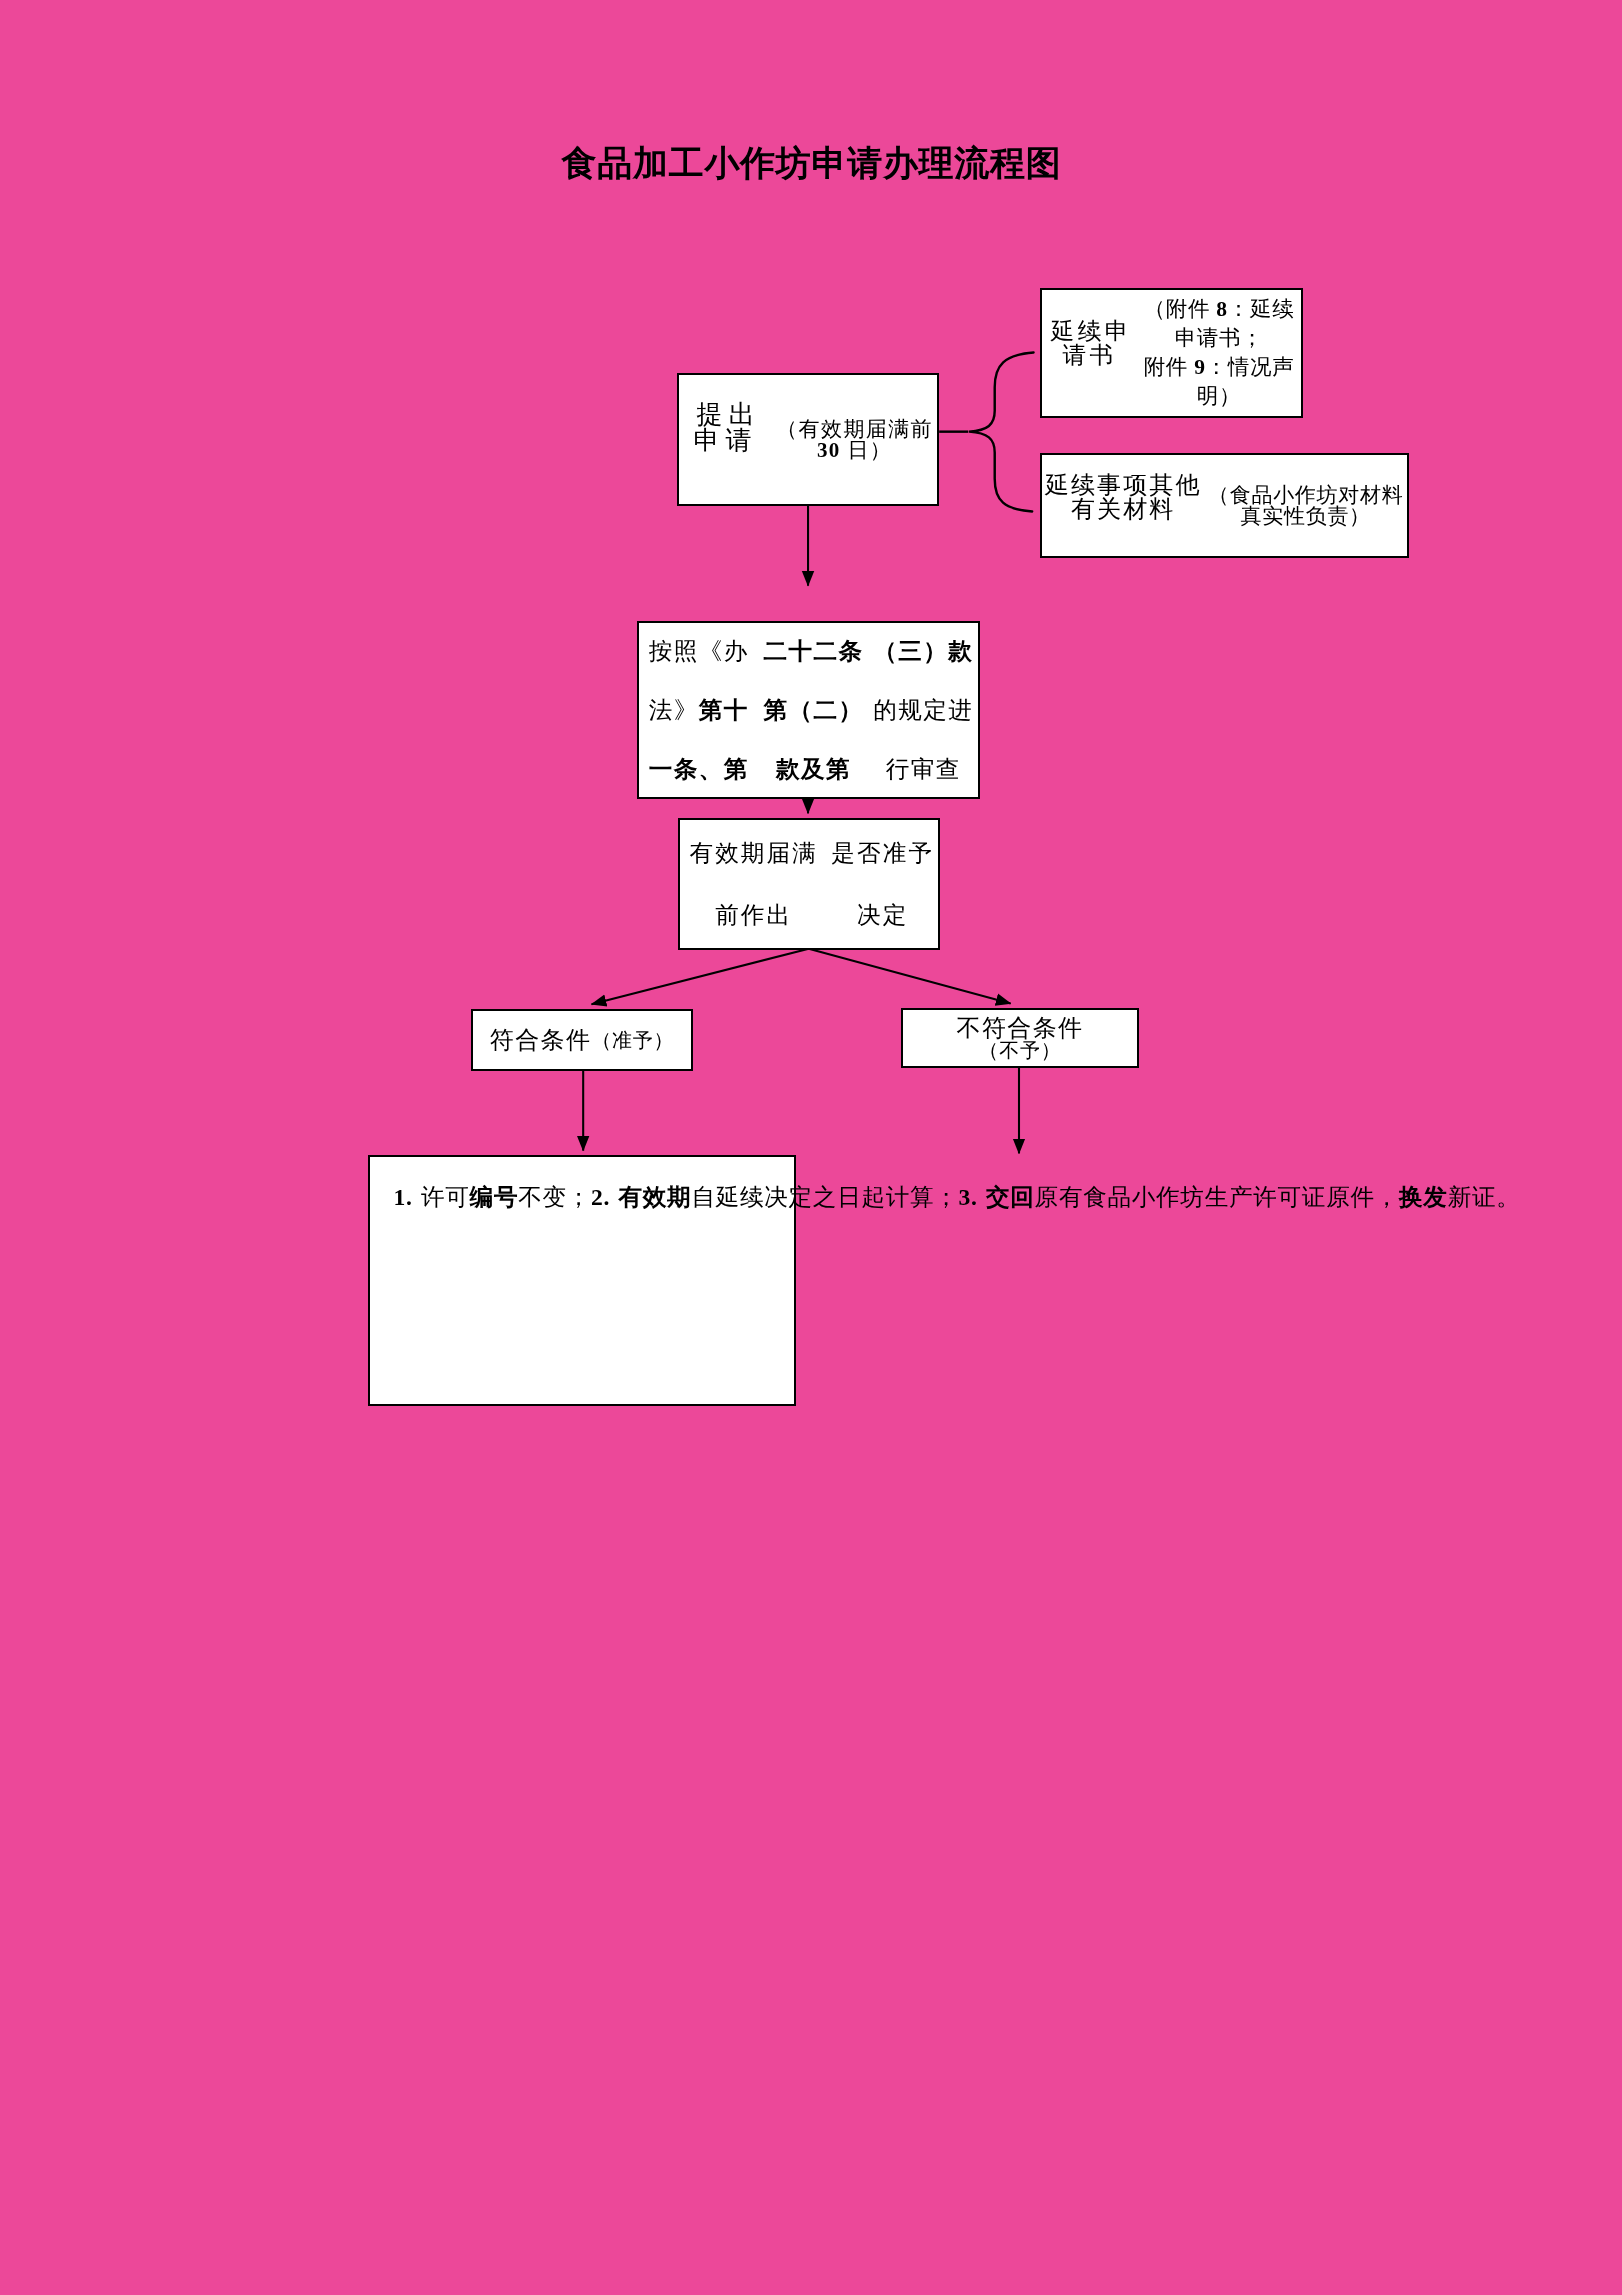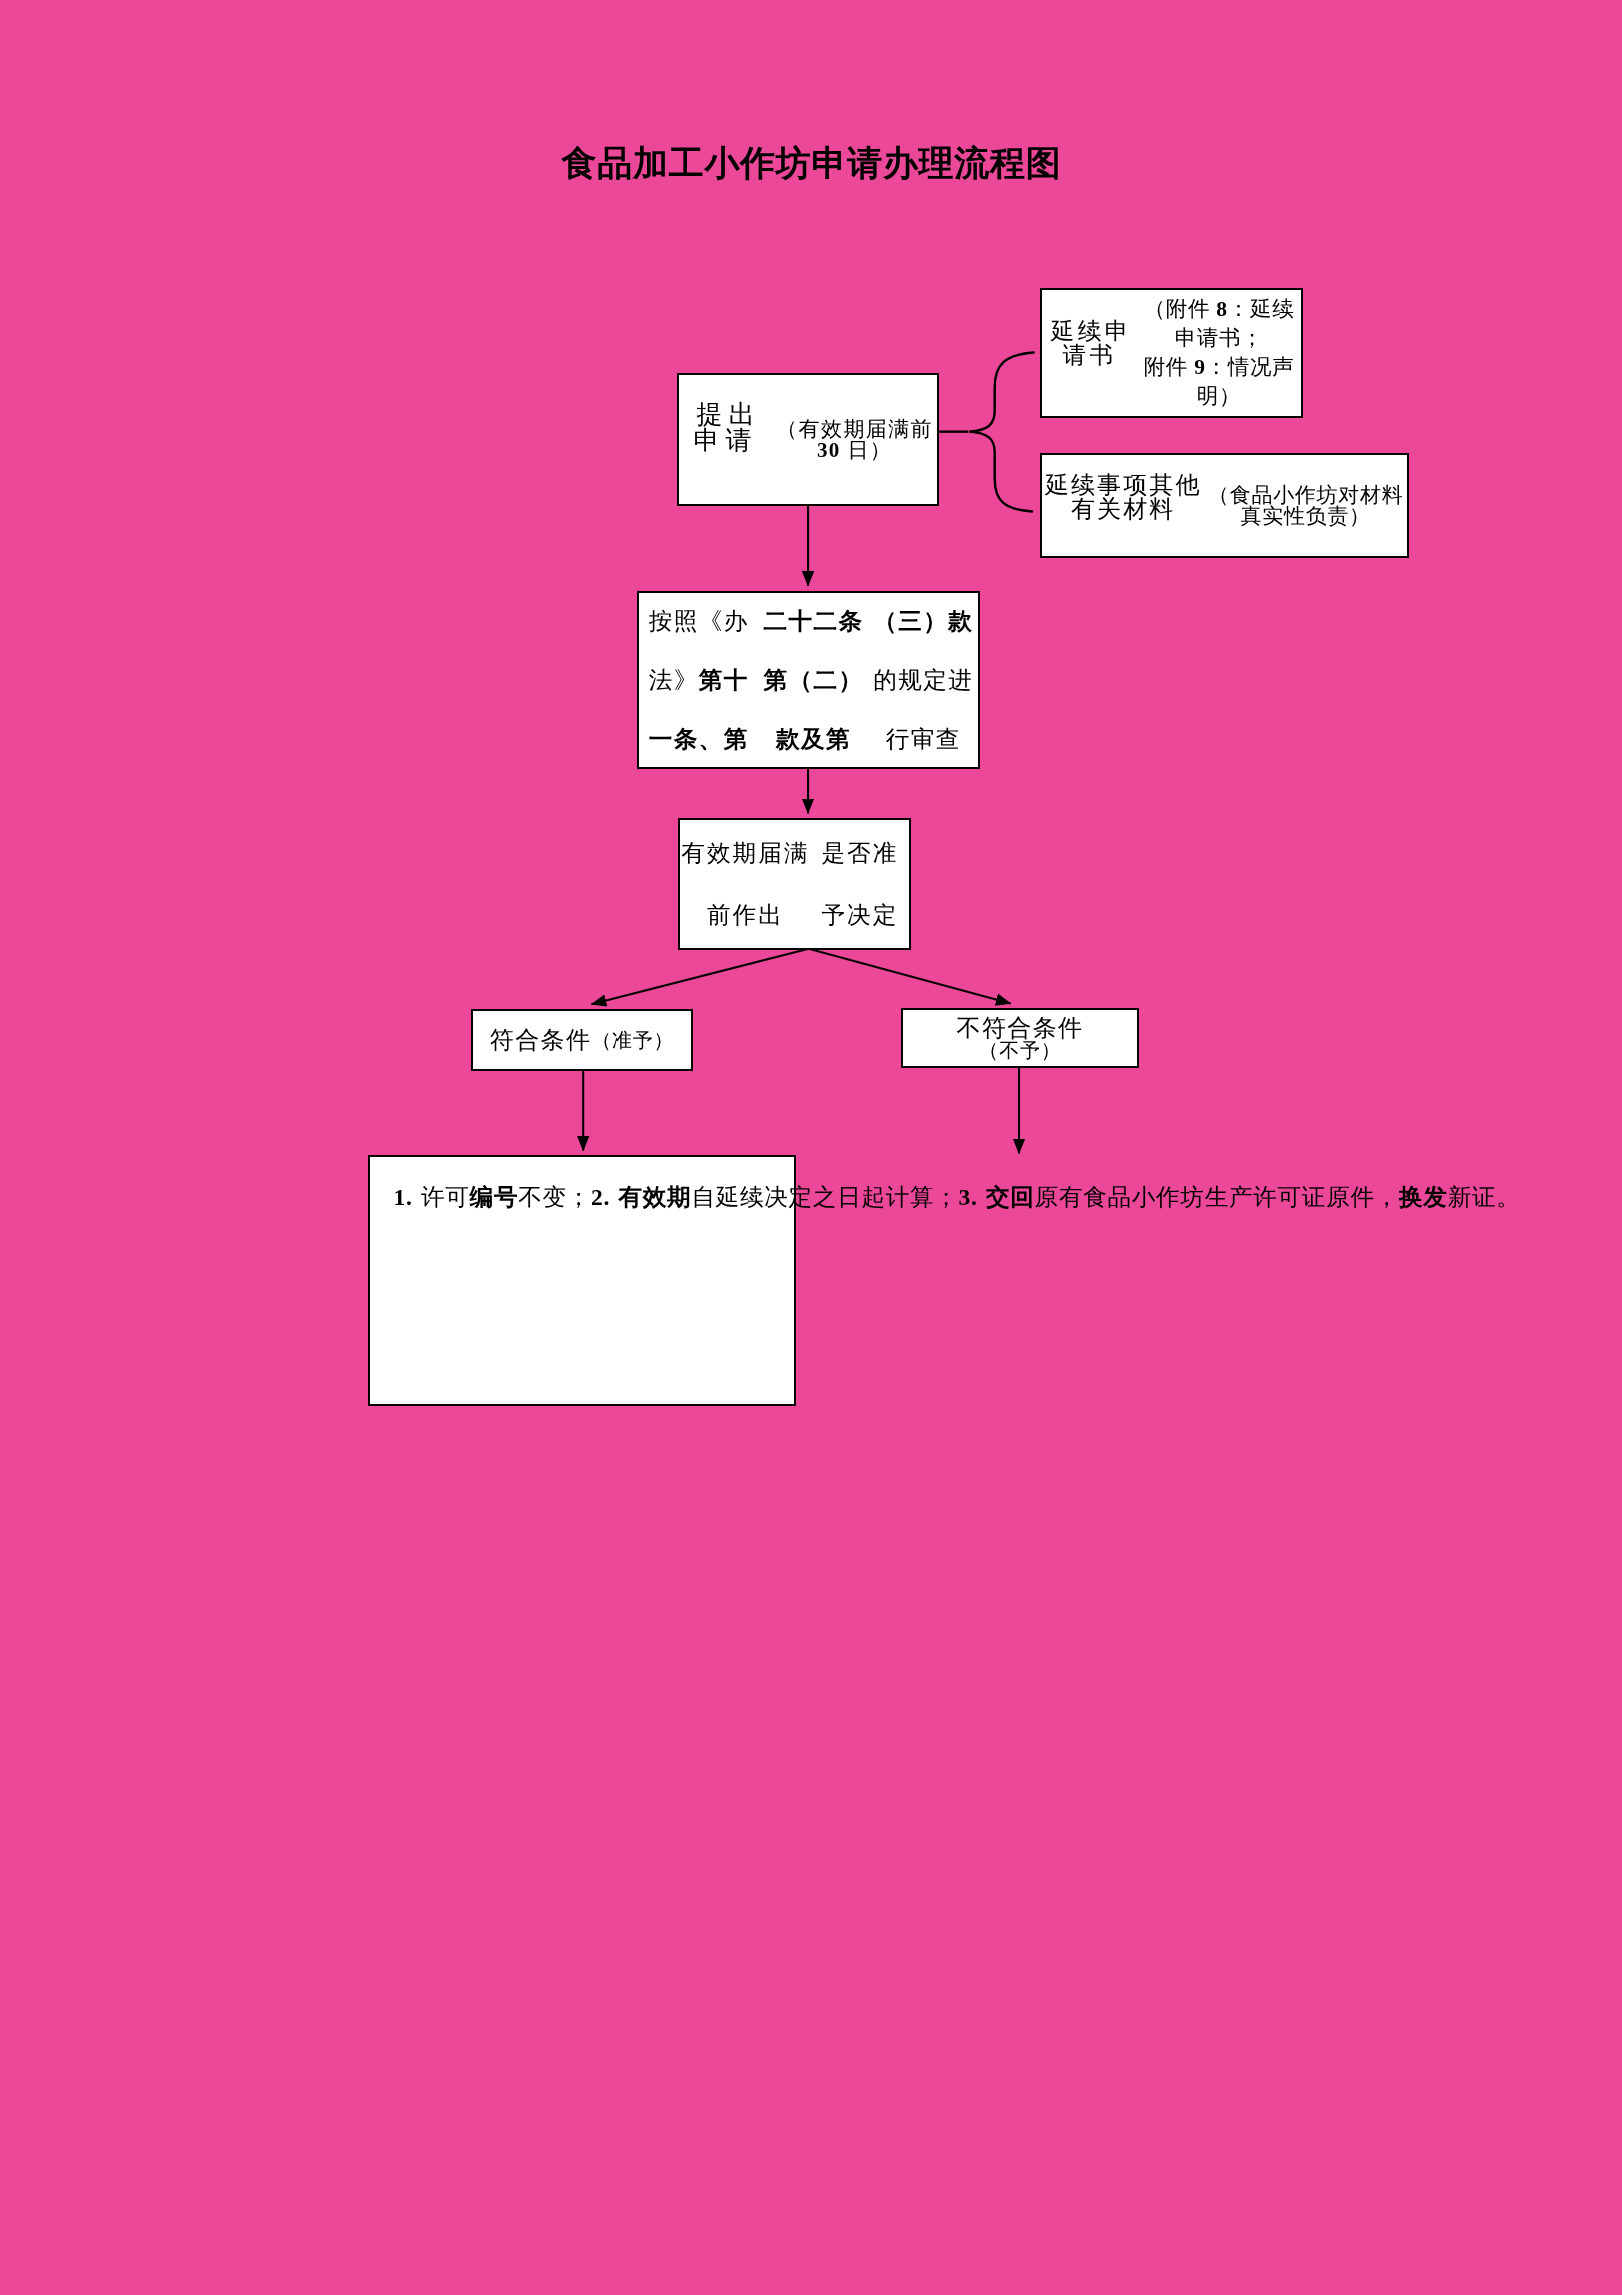--- a/index.html
+++ b/index.html
@@ -32,24 +32,24 @@
   .box-apply .l2 { font-size:21px; letter-spacing:1.4px; }
 
   .box-attach  { left:1040px; top:288px;  width:263px; height:130px; }
   .box-attach .l1 { font-size:23.6px; letter-spacing:3.5px; text-indent:3.5px; margin-bottom:18px; }
   .box-attach .l2 { font-size:21.5px; letter-spacing:0.7px; line-height:29px; }
 
   .box-materials { left:1040px; top:453px; width:369px; height:105px; }
   .box-materials .l1 { font-size:24px; letter-spacing:2.1px; margin-bottom:18px; }
   .box-materials .l2 { font-size:21px; letter-spacing:0.7px; }
 
-  .box-review  { left:637px;  top:591px;  width:343px; height:178px; }
+  .box-review  { left:637px;  top:621px;  width:343px; height:178px; }
   .box-review .ln { font-size:23.6px; letter-spacing:1.4px; line-height:59px; }
 
-  .box-decision { left:678px; top:818px; width:233px; height:132px; }
+  .box-decision { left:678px; top:818px; width:262px; height:132px; }
   .box-decision .ln { font-size:23.6px; letter-spacing:2.1px; line-height:62px; }
 
   .box-pass { left:471px; top:1009px; width:222px; height:62px; flex-direction:row; }
   .box-fail { left:901px; top:1008px; width:238px; height:60px; flex-direction:column; }
   .cond-main  { font-size:24px; letter-spacing:1.4px; }
   .cond-paren { font-size:20px; letter-spacing:0.7px; }
 
   .box-pass-result { left:368px; top:1155px; width:428px; height:251px;
     align-items:flex-start; justify-content:flex-start;
     padding:9.7px 14px 0 23.6px; text-align:left; }

